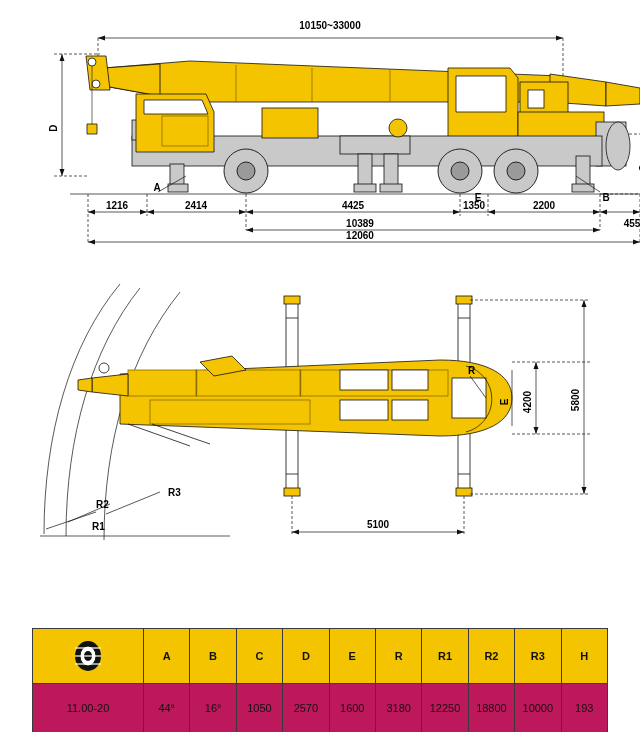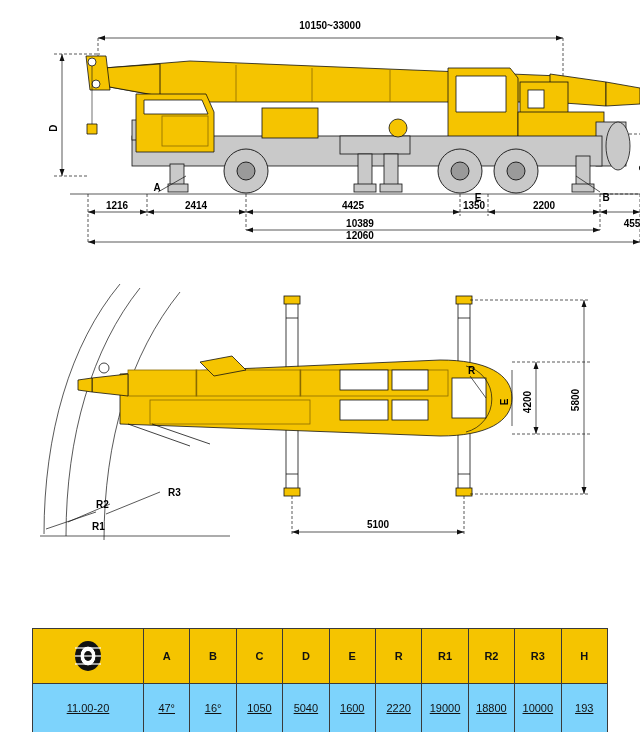--- a/index.html
+++ b/index.html
@@ -16,21 +16,21 @@
   .spec-wrap{position:absolute;left:32px;top:612px;width:576px;}
   table.spec{border-collapse:collapse;width:576px;table-layout:fixed;}
   table.spec th,table.spec td{
     border:1px solid #3a3a3a;text-align:center;vertical-align:middle;
     font-size:11px;
   }
   table.spec thead th{
     background:#f5c400;height:52px;font-weight:bold;color:#111;
   }
   table.spec tbody td{
-    background:#7dd3fc;height:46px;color:#111;text-decoration:underline;
+    background:#be185d;height:46px;color:#111;
   }
   .tyre-cell{width:108px;}
   .tyre-ico{display:block;margin:0 auto;}
 </style>
 </head>
 <body>
 
 <div class="stage">
 
   <svg width="640" height="250" viewBox="0 0 640 250">
@@ -308,27 +308,27 @@
           <th>R</th>
           <th>R1</th>
           <th>R2</th>
           <th>R3</th>
           <th>H</th>
         </tr>
       </thead>
       <tbody>
         <tr>
           <td class="tyre-cell">11.00-20</td>
-          <td>47°</td>
+          <td>44°</td>
           <td>16°</td>
           <td>1050</td>
-          <td>5040</td>
+          <td>2570</td>
           <td>1600</td>
-          <td>2220</td>
-          <td>19000</td>
+          <td>3180</td>
+          <td>12250</td>
           <td>18800</td>
           <td>10000</td>
           <td>193</td>
         </tr>
       </tbody>
     </table>
   </div>
 
 </div>
 

